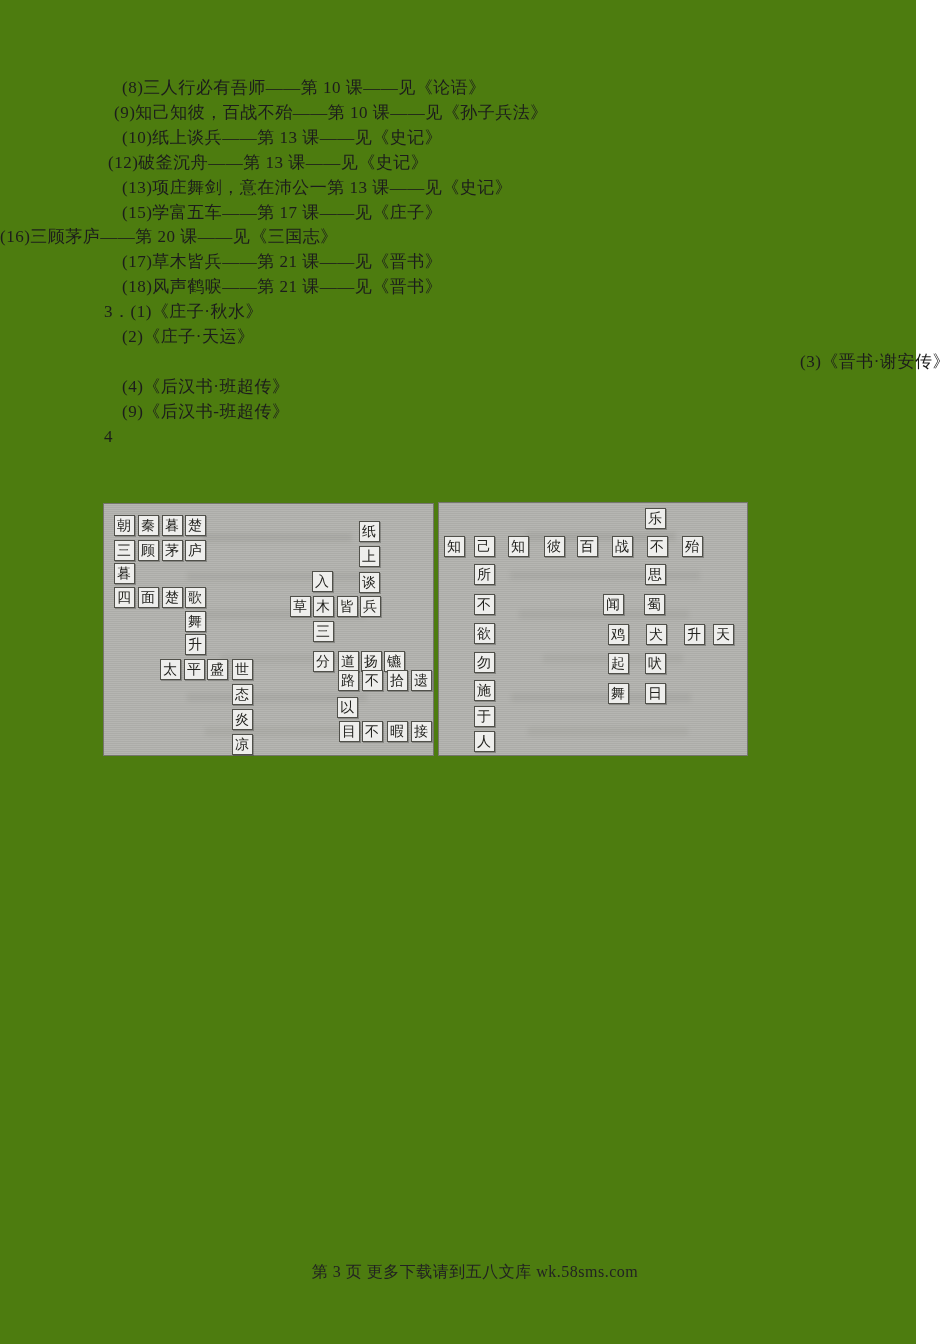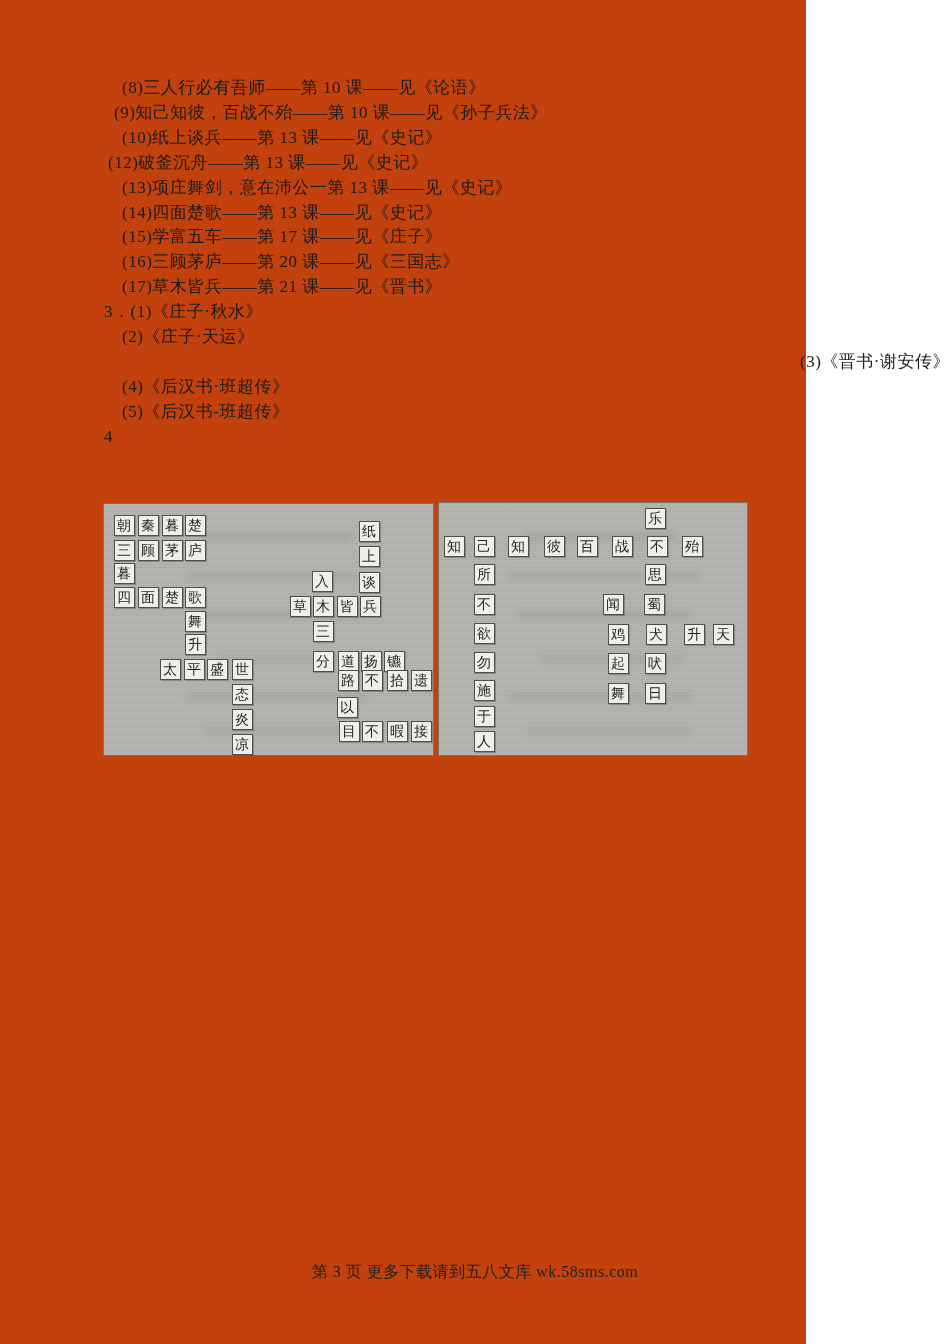--- a/index.html
+++ b/index.html
@@ -6,23 +6,23 @@
     margin: 0;
     padding: 0;
     background: #ffffff;
     width: 950px;
     height: 1344px;
     overflow: hidden;
     font-family: "Liberation Serif", "DejaVu Serif", serif;
   }
   .page {
     position: relative;
-    width: 806px;
+    width: 916px;
     height: 1344px;
-    background: #c2410c;
+    background: #4d7c0f;
     color: #1a1a1a;
   }
   
   .answers {
     position: absolute;
     top: 76px;
     left: 0;
     width: 950px;
   }
   .ans-line {
@@ -91,29 +91,29 @@
 <body>
 
 <div class="page">
 
   <div class="answers" id="answers">
       <div class="ans-line" style="padding-left: 122px;">(8)三人行必有吾师——第 10 课——见《论语》</div>
       <div class="ans-line" style="padding-left: 114px;">(9)知己知彼，百战不殆——第 10 课——见《孙子兵法》</div>
       <div class="ans-line" style="padding-left: 122px;">(10)纸上谈兵——第 13 课——见《史记》</div>
       <div class="ans-line" style="padding-left: 108px;">(12)破釜沉舟——第 13 课——见《史记》</div>
       <div class="ans-line" style="padding-left: 122px;">(13)项庄舞剑，意在沛公一第 13 课——见《史记》</div>
-      <div class="ans-line" style="padding-left: 122px;">(14)四面楚歌——第 13 课——见《史记》</div>
       <div class="ans-line" style="padding-left: 122px;">(15)学富五车——第 17 课——见《庄子》</div>
-      <div class="ans-line" style="padding-left: 122px;">(16)三顾茅庐——第 20 课——见《三国志》</div>
+      <div class="ans-line" style="">(16)三顾茅庐——第 20 课——见《三国志》</div>
       <div class="ans-line" style="padding-left: 122px;">(17)草木皆兵——第 21 课——见《晋书》</div>
+      <div class="ans-line" style="padding-left: 122px;">(18)风声鹤唳——第 21 课——见《晋书》</div>
       <div class="ans-line" style="padding-left: 104px;">3．(1)《庄子·秋水》</div>
       <div class="ans-line" style="padding-left: 122px;">(2)《庄子·天运》</div>
       <div class="ans-line" style="padding-left: 122px; text-align: right;">(3)《晋书·谢安传》</div>
       <div class="ans-line" style="padding-left: 122px;">(4)《后汉书·班超传》</div>
-      <div class="ans-line" style="padding-left: 122px;">(5)《后汉书-班超传》</div>
+      <div class="ans-line" style="padding-left: 122px;">(9)《后汉书-班超传》</div>
       <div class="ans-line" style="padding-left: 104px;">4</div>
     </div>
 
   <div>
     <div class="panel panel-left" id="panel-left">
         <div class="tile" style="left: 9.5px; top: 10.5px;">朝</div>
         <div class="tile" style="left: 33.5px; top: 10.5px;">秦</div>
         <div class="tile" style="left: 57.5px; top: 10.5px;">暮</div>
         <div class="tile" style="left: 80.5px; top: 10.5px;">楚</div>
         <div class="tile" style="left: 9.5px; top: 35.5px;">三</div>

